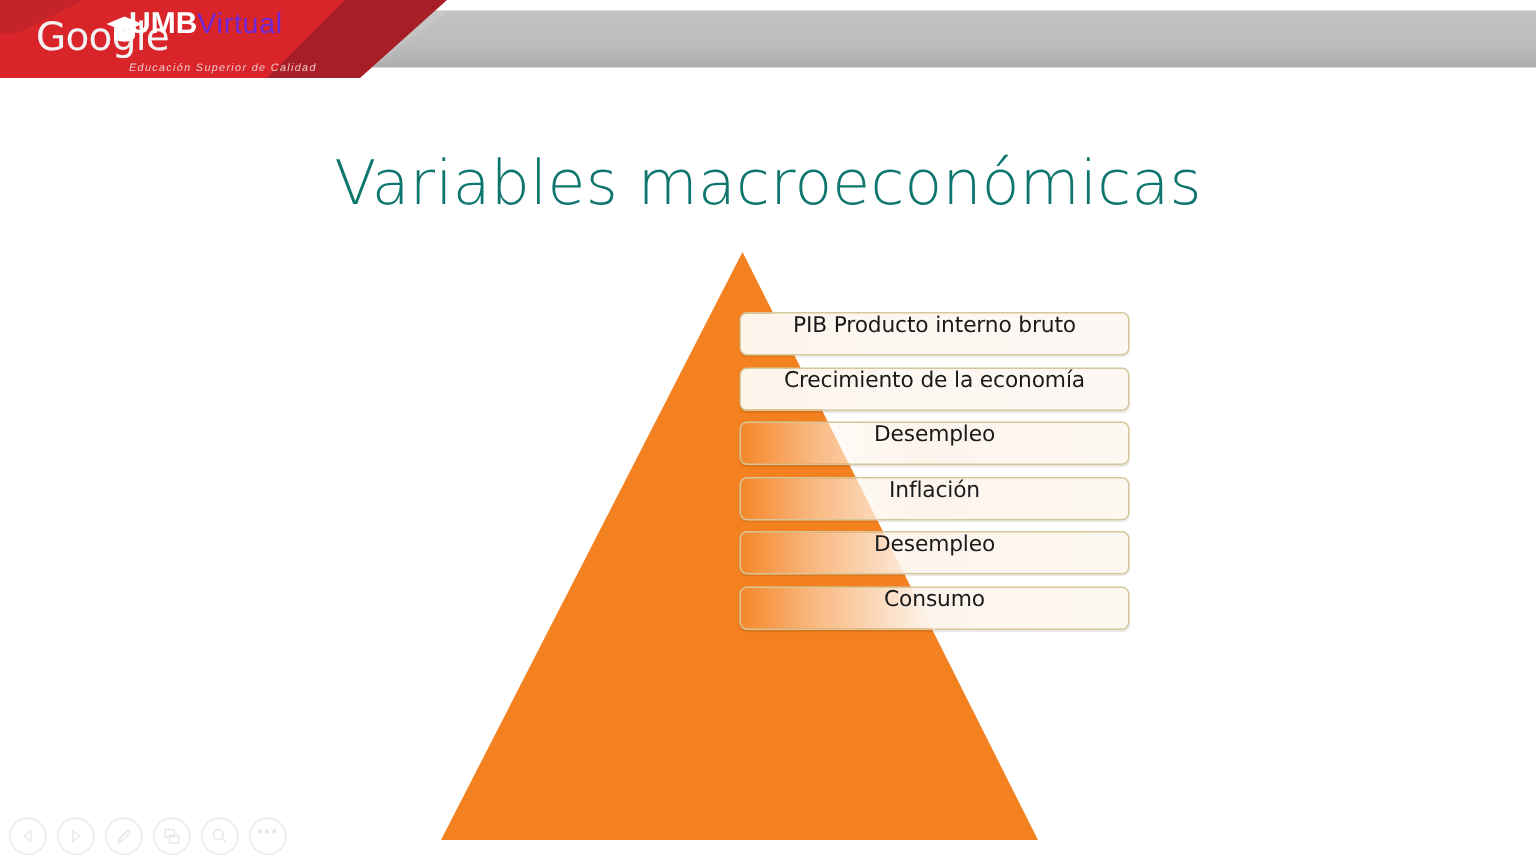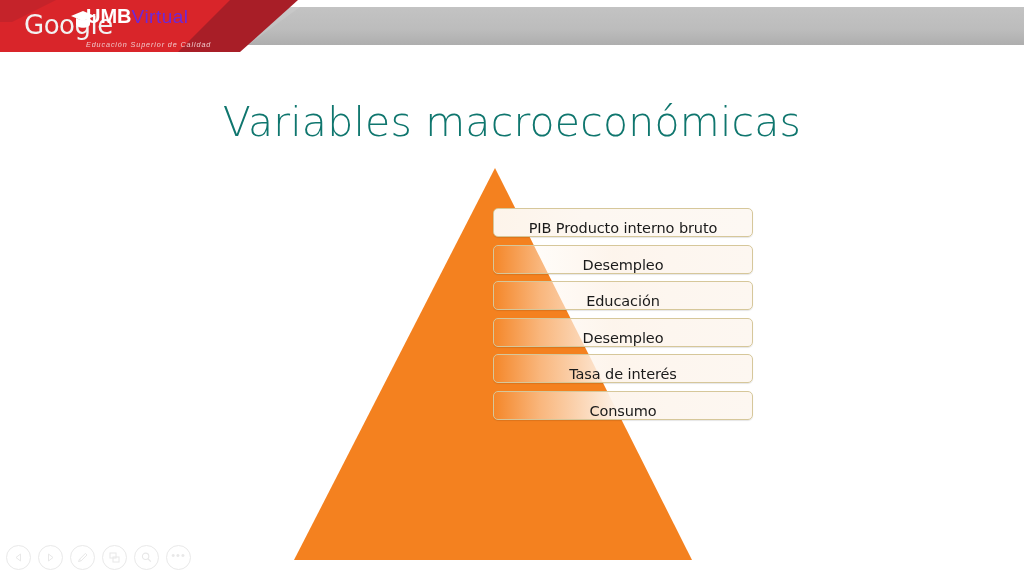--- a/index.html
+++ b/index.html
@@ -174,21 +174,21 @@
     border: 1px solid #d6c79a;
     border-radius: 5px;
     background: linear-gradient(to right,
         rgba(255,248,240,0.05) 0%,
         rgba(255,248,240,0.45) 18%,
         rgba(253,244,235,0.95) 46%,
         #fdf6ef 68%,
         #fdf7f1 100%);
     box-shadow: 0 1px 1px rgba(0,0,0,0.10);
     display: flex;
-    align-items: flex-end;
+    align-items: flex-start;
     justify-content: center;
     overflow: hidden;
   }
   .band-label {
     font-family: "DejaVu Sans", sans-serif;
     font-size: 14.5px;
     color: #1a1a1a;
     white-space: nowrap;
     position: relative;
     z-index: 2;
@@ -263,31 +263,31 @@
     <div class="pyramid">
       <svg width="430" height="406" viewBox="0 0 430 406" aria-hidden="true">
         <polygon points="225,8 422,400 24,400" fill="#F4811F"></polygon>
       </svg>
     </div>
 
     <div class="bands">
       <div class="band solid">
         <span class="band-label">PIB Producto interno bruto</span>
       </div>
+      <div class="band solid">
+        <span class="band-label">Crecimiento de la economía</span>
+      </div>
       <div class="band">
         <span class="band-label">Desempleo</span>
       </div>
       <div class="band">
-        <span class="band-label">Educación</span>
+        <span class="band-label">Inflación</span>
       </div>
       <div class="band">
         <span class="band-label">Desempleo</span>
-      </div>
-      <div class="band">
-        <span class="band-label">Tasa de interés</span>
       </div>
       <div class="band">
         <span class="band-label">Consumo</span>
       </div>
     </div>
   </div>
 
   <div id="toolbar">
 
     <div class="tb-btn">

